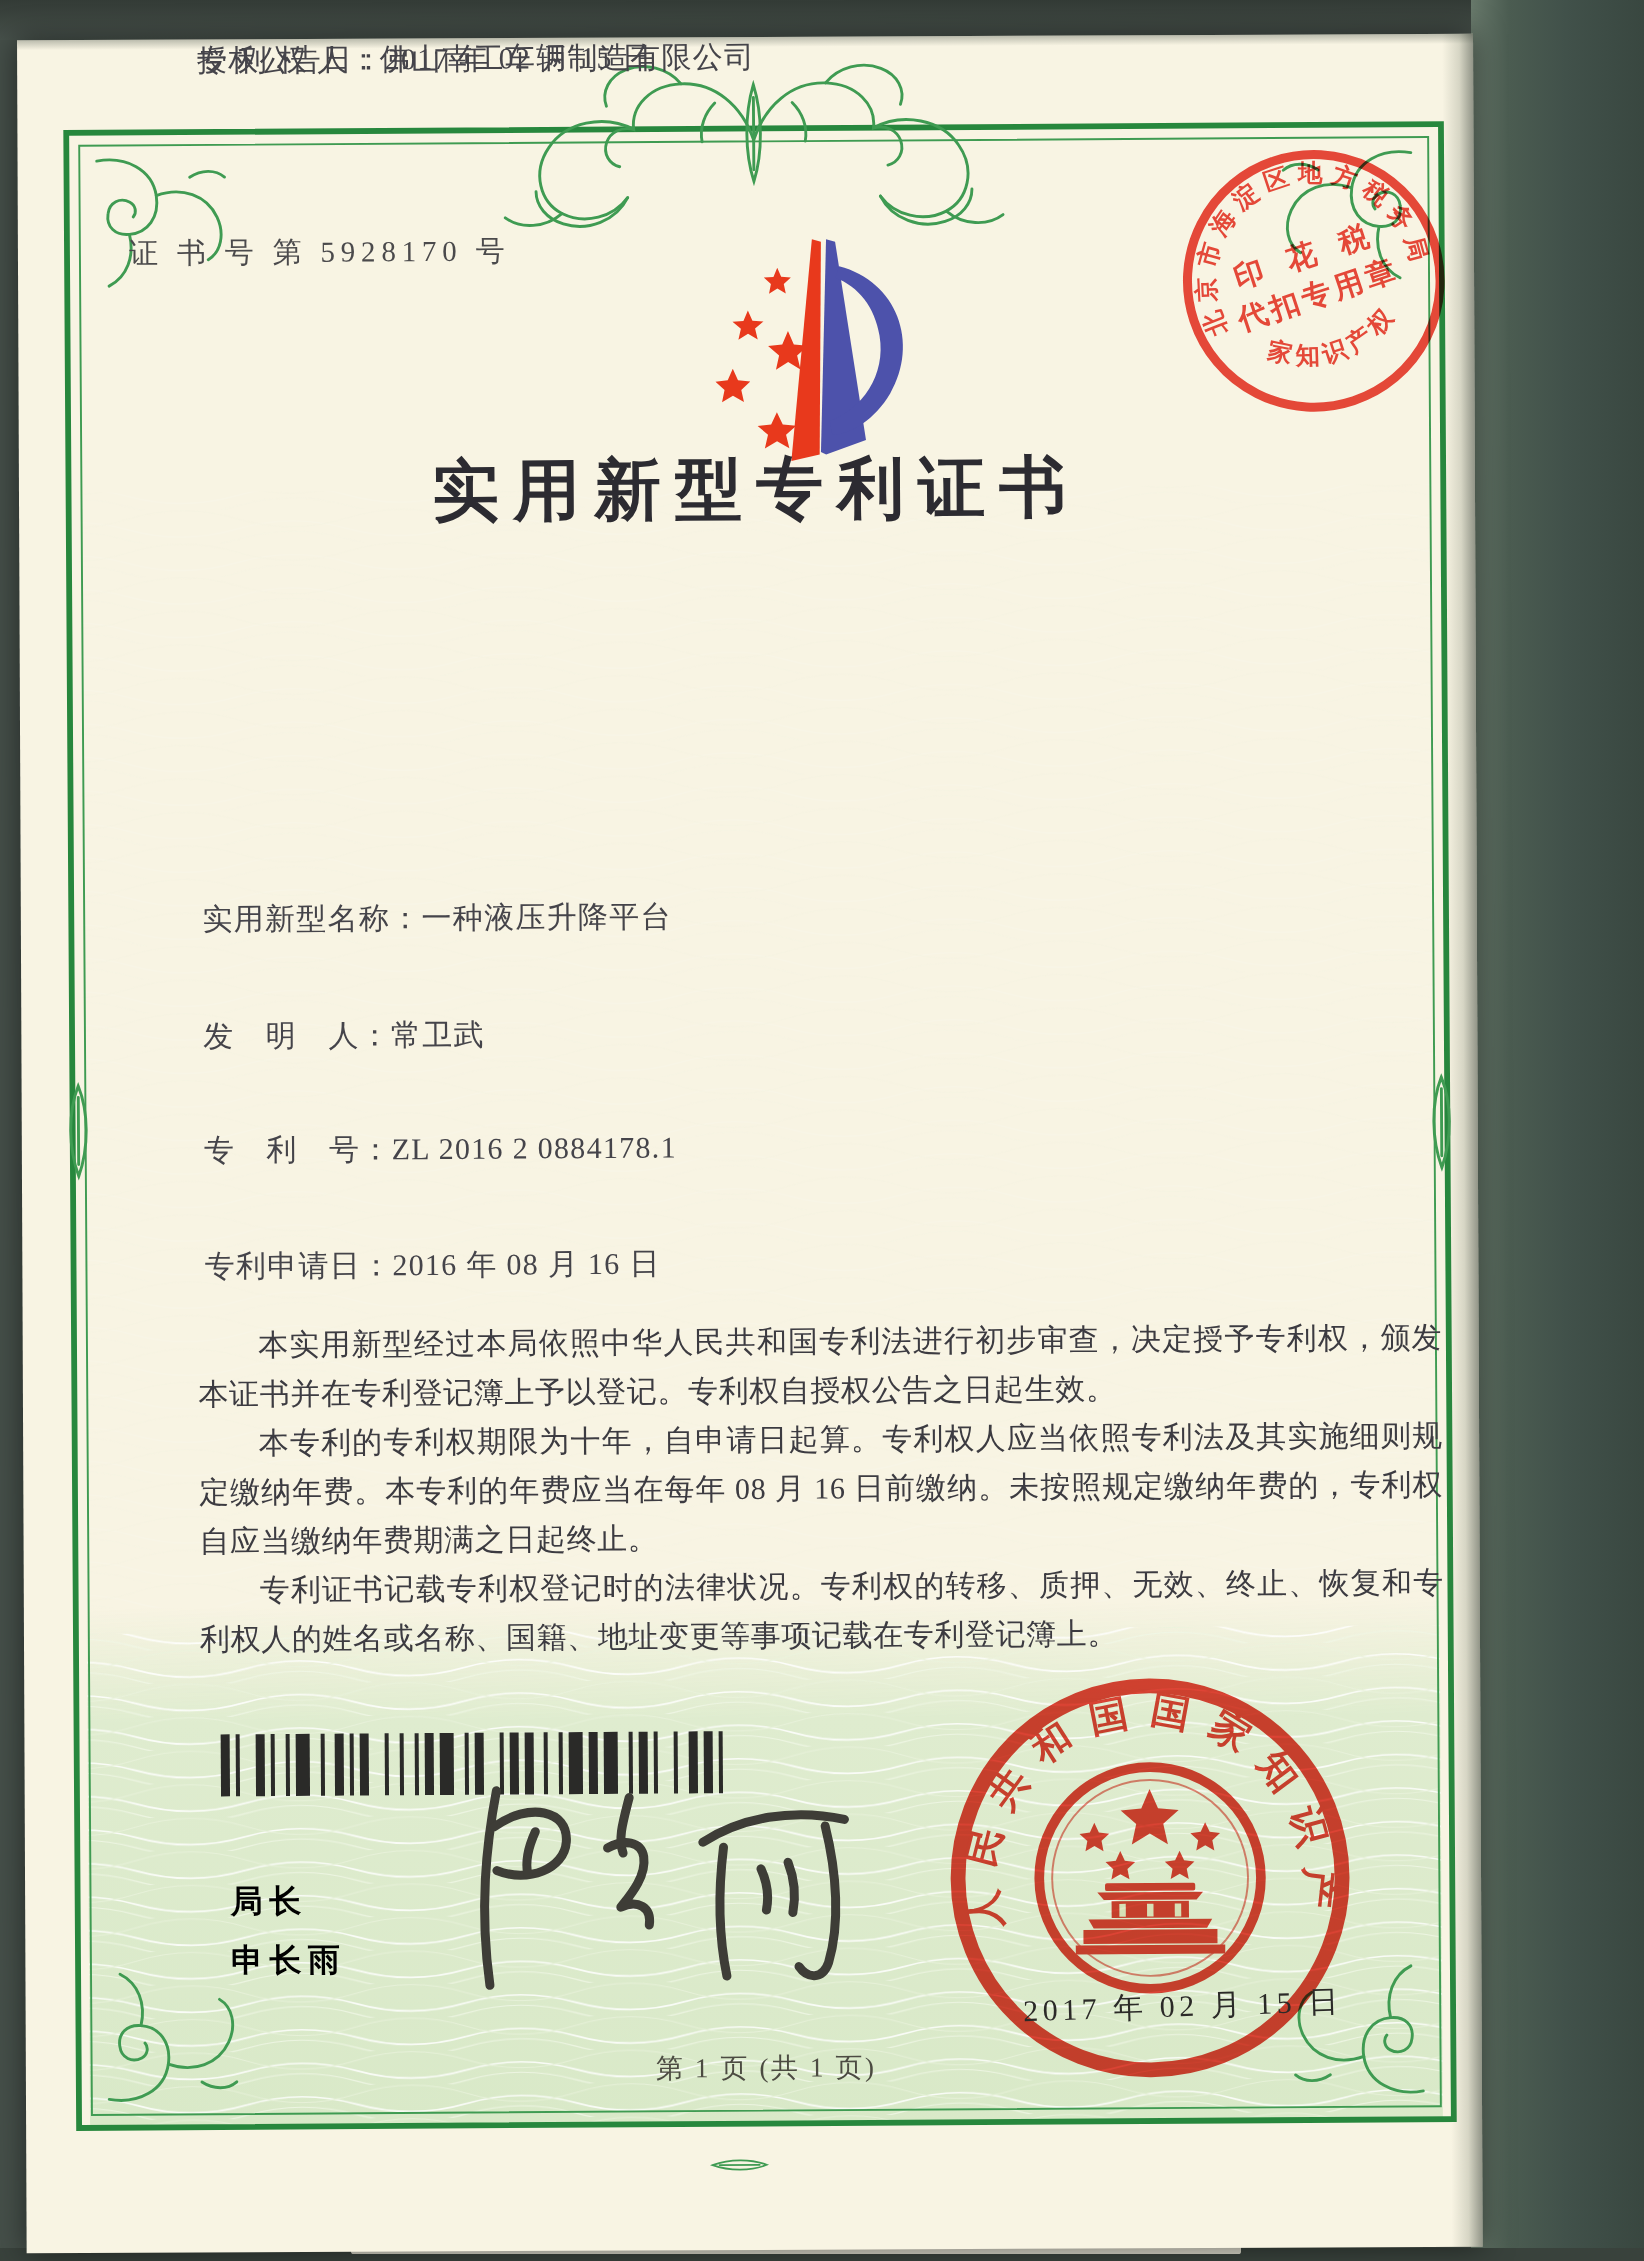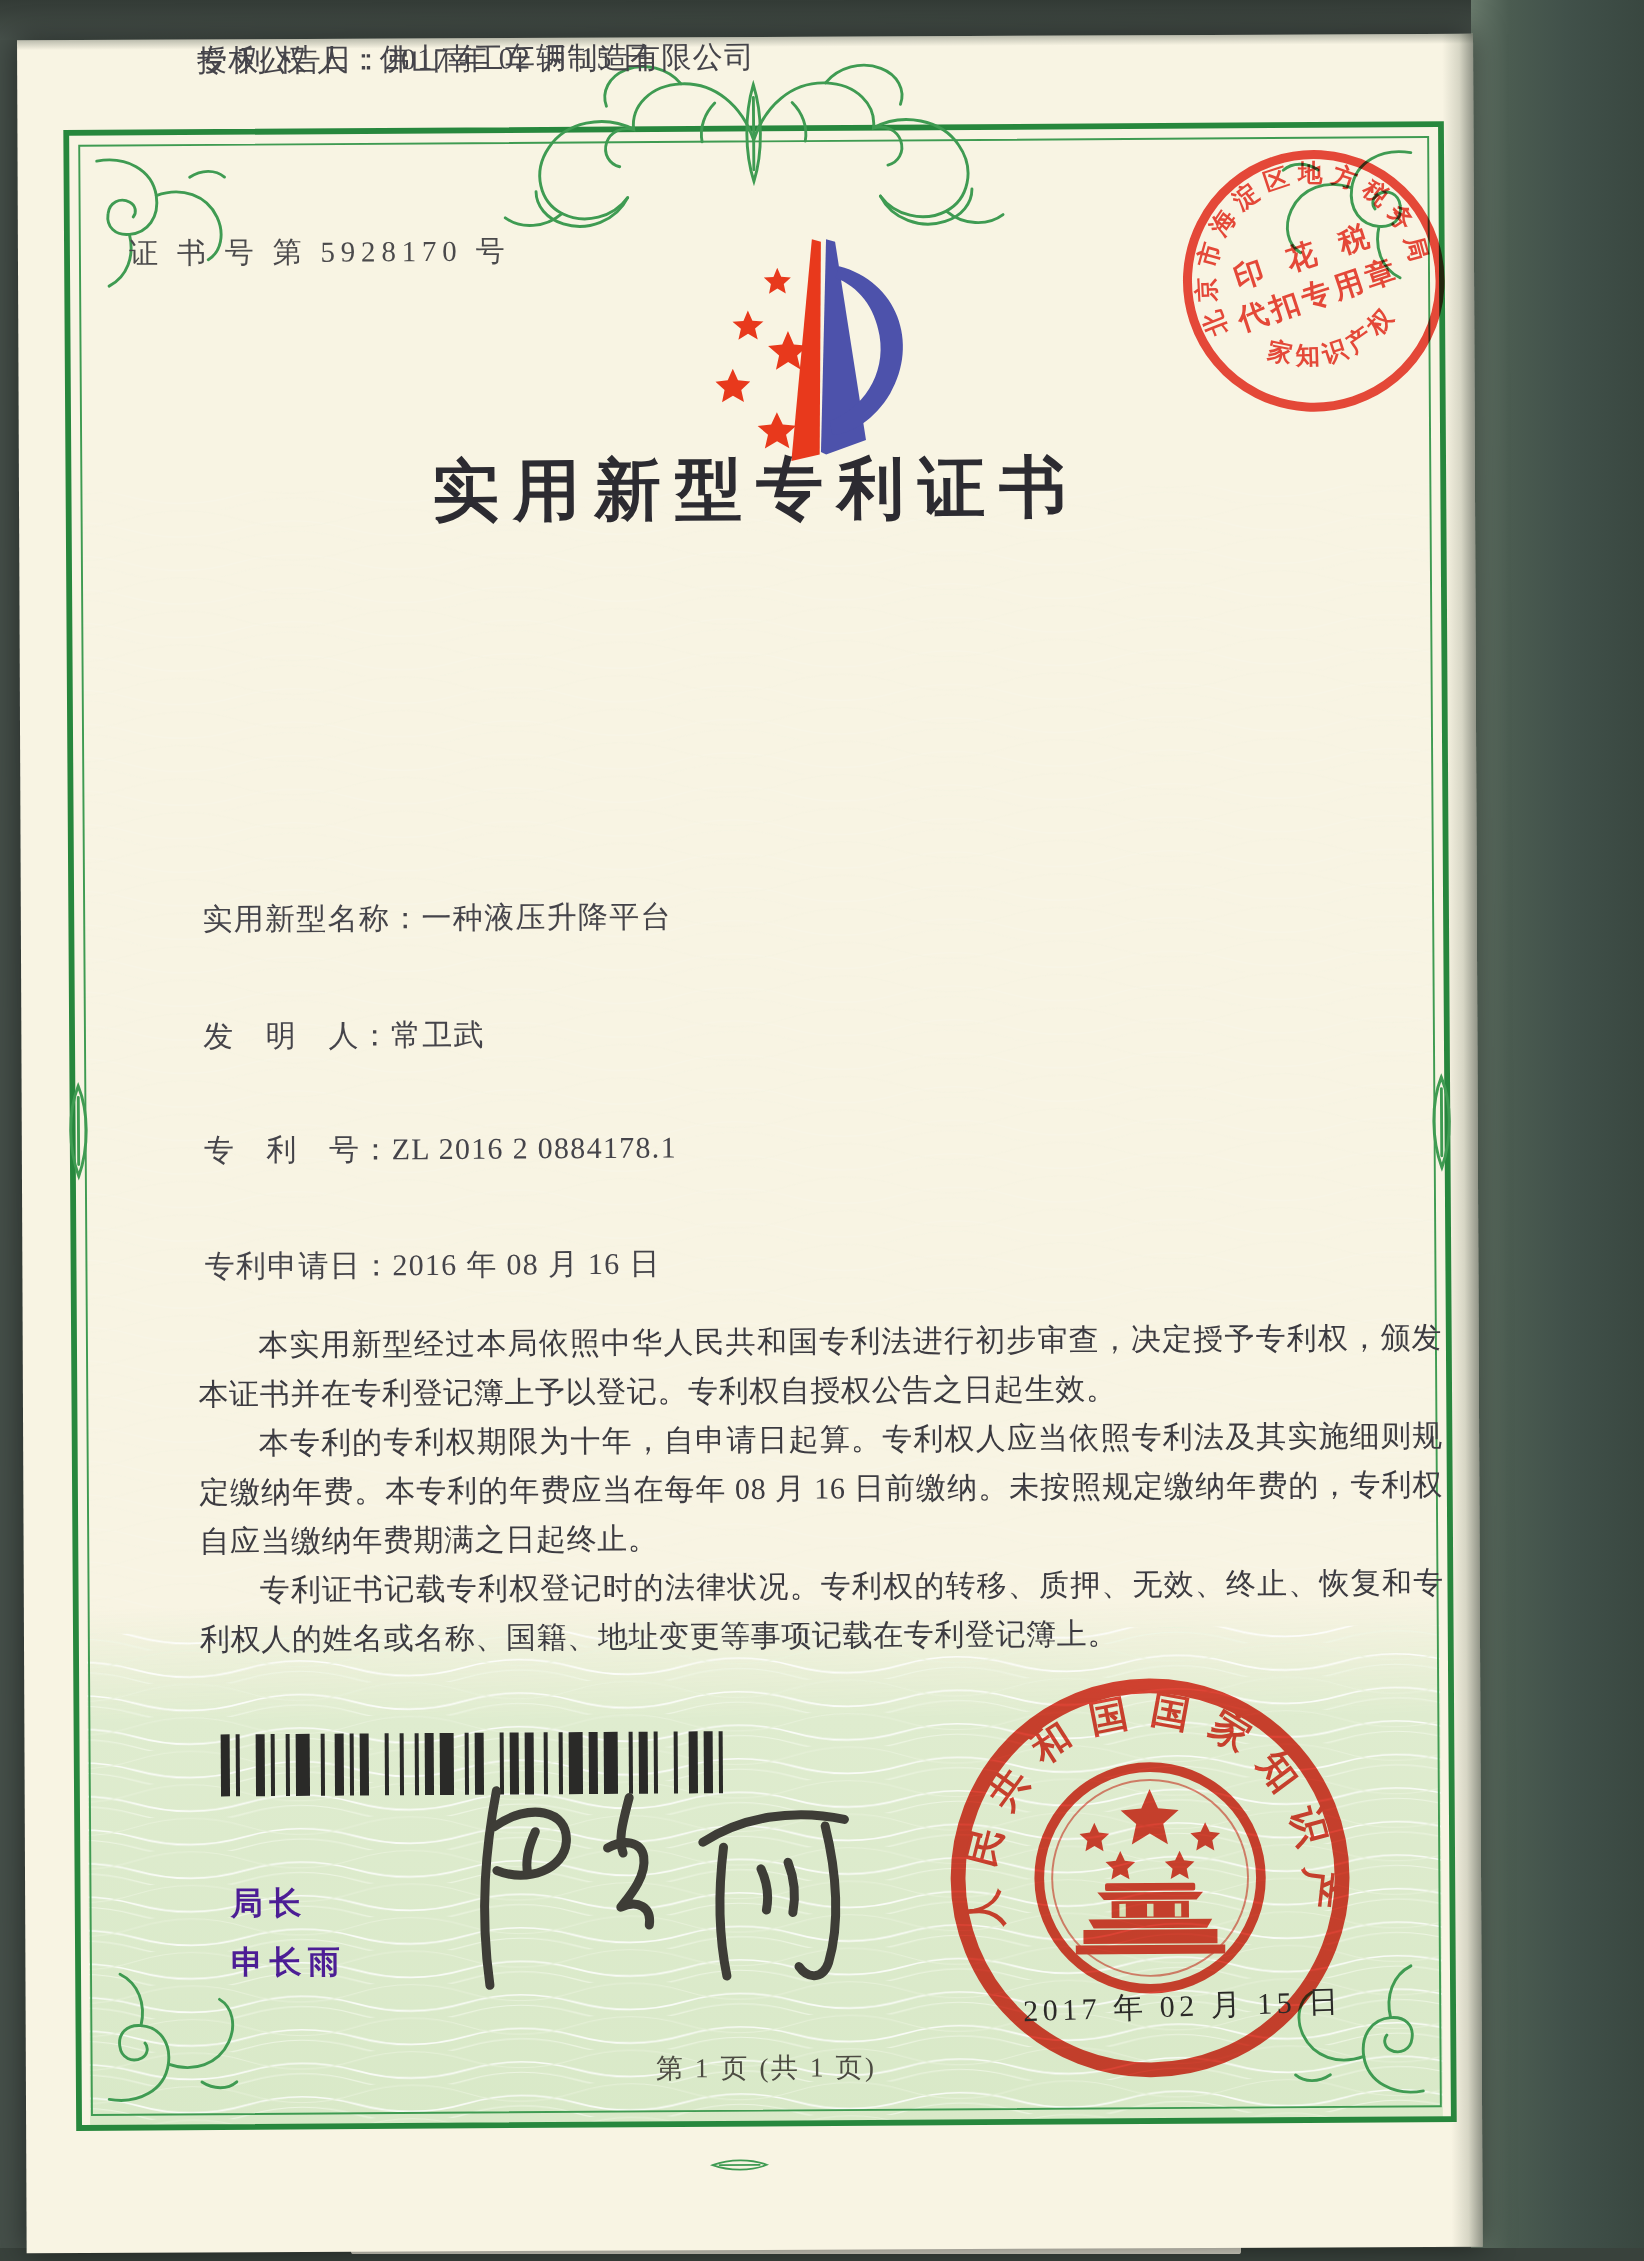--- a/index.html
+++ b/index.html
@@ -40,22 +40,22 @@
   .field:nth-of-type(3){top:859px;}
   .field:nth-of-type(4){top:976px;}
   .field:nth-of-type(5){top:1090px;}
   .field:nth-of-type(6){top:1206px;}
   .body-text{position:absolute;left:175px;top:1280px;width:1244px;color:#3c3b41;
     font-size:30px;line-height:49px;text-align:justify;}
   .body-text p{margin:0;text-indent:2em;letter-spacing:0.6px;}
   .barcode{position:absolute;left:195px;top:1694px;width:513px;height:62px;}
   .barcode .bar{position:absolute;top:0;height:100%;background:#2a2a28;}
   .director{position:absolute;left:204px;top:1834px;
-    font-family:Liberation Serif, serif;font-weight:bold;
-    font-size:32px;color:#4c1d95;letter-spacing:6.4px;line-height:59px;}
+    font-family:Liberation Mono, monospace;font-weight:bold;
+    font-size:32px;color:#000000;letter-spacing:6.4px;line-height:59px;}
   .signature{position:absolute;left:406px;top:1734px;}
   .seal{position:absolute;left:898px;top:1618px;mix-blend-mode:multiply;opacity:.95;}
   .seal-date{position:absolute;left:949px;top:1952px;width:413px;text-align:center;
     font-size:30px;color:#2b2a28;letter-spacing:4.5px;transform:rotate(-1.4deg);white-space:pre;}
   .tax-stamp{position:absolute;left:1148px;top:98px;mix-blend-mode:multiply;opacity:.93;}
   .footer{position:absolute;left:50px;top:2013px;width:1377px;text-align:center;
     font-size:27px;color:#4c4b42;letter-spacing:2.6px;white-space:pre;}
   .orn{fill:none;stroke:#3f9b52;stroke-width:4.5;stroke-linecap:round;}
 </style>
 </head>

